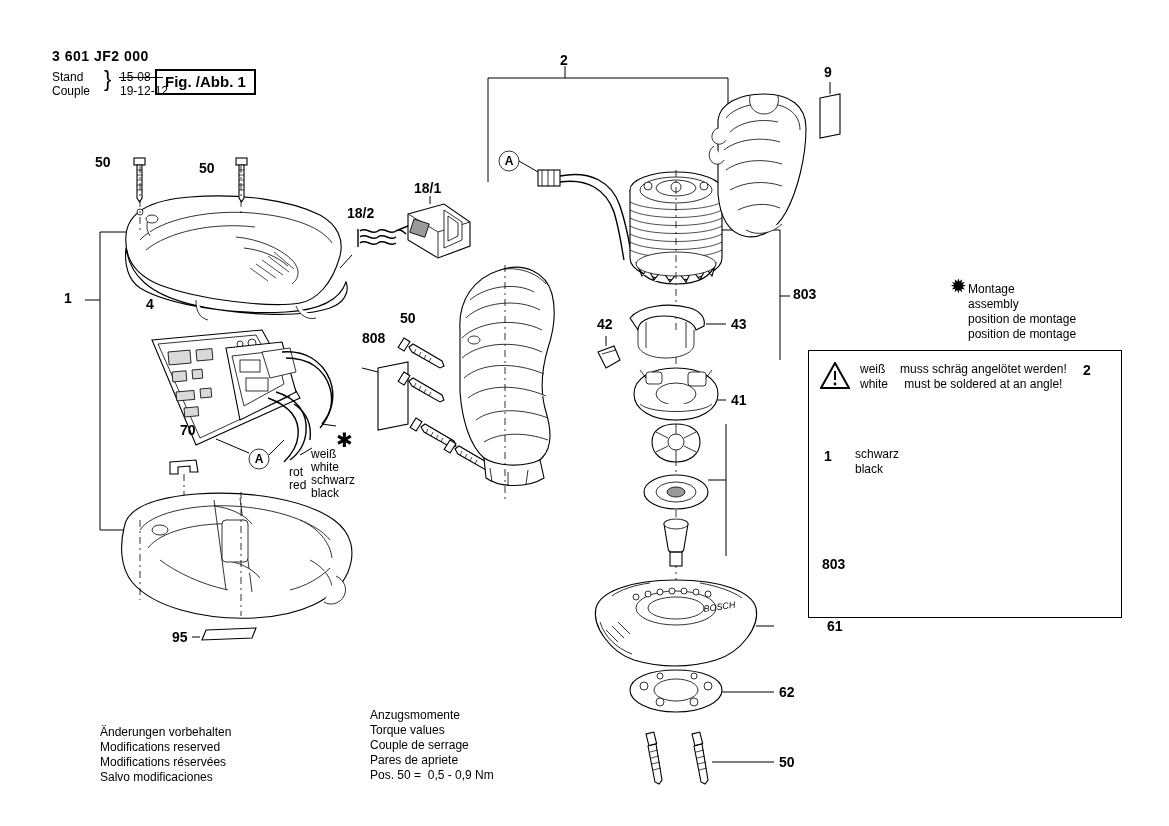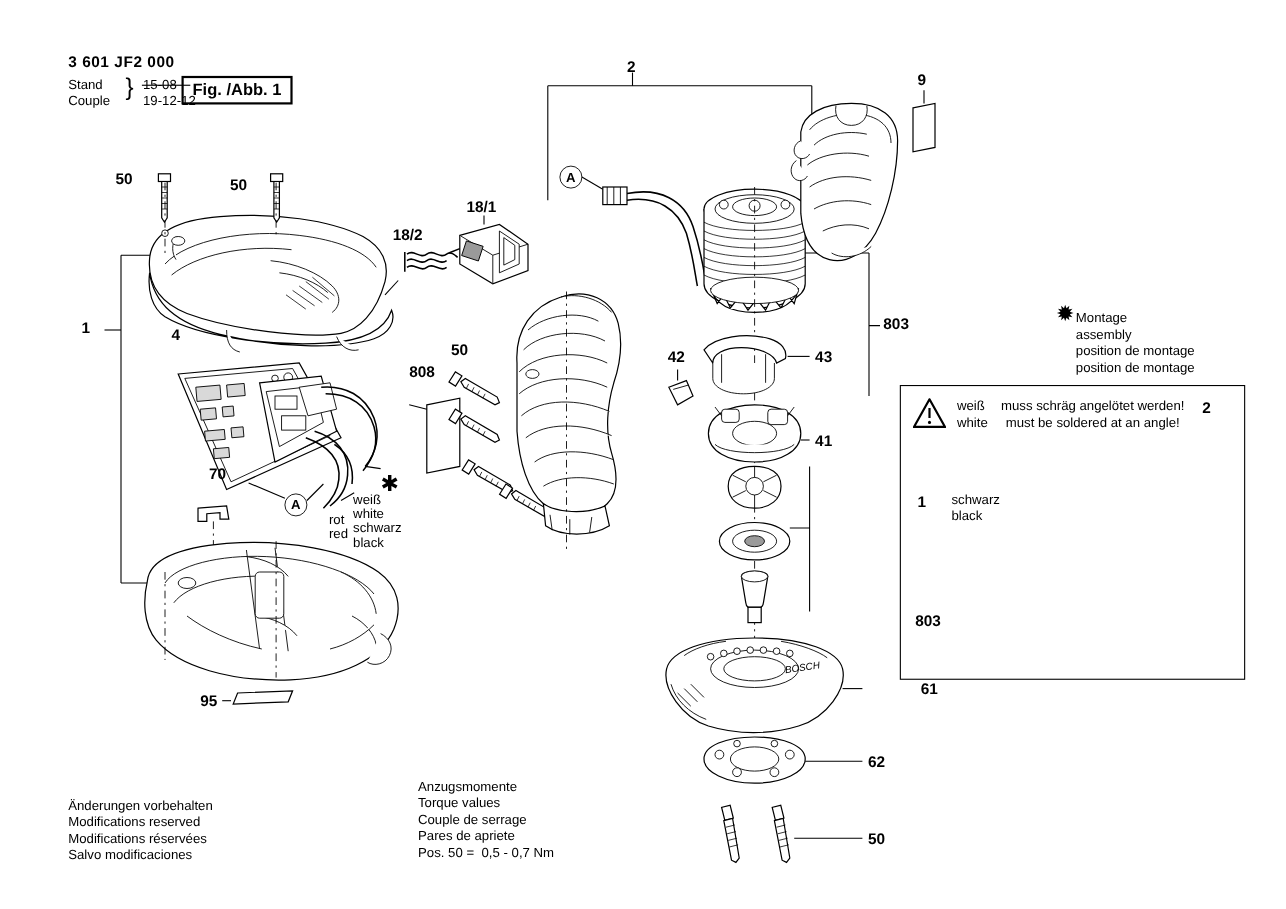--- a/index.html
+++ b/index.html
@@ -3,21 +3,21 @@
 <meta charset="utf-8">
 <style>
   html,body{margin:0;padding:0;}
   body{
     width:1169px;height:826px;background:#ffffff;
     font-family:"Liberation Sans", sans-serif;
     color:#000;
     position:relative;
     overflow:hidden;
   }
-  .page{position:absolute;left:10px;top:0;width:986px;height:826px;}
+  .page{position:absolute;left:0;top:0;width:986px;height:826px;}
   .abs{position:absolute;}
   .small{font-size:12px;line-height:13px;}
 
   
   #hdr-partno{left:52px;top:48px;font-size:14px;font-weight:bold;letter-spacing:0.5px;}
   #hdr-stand{left:52px;top:70px;font-size:12px;}
   #hdr-issue{left:52px;top:84px;font-size:12px;}
   #hdr-brace{left:104px;top:68px;font-size:22px;line-height:22px;}
   #hdr-date1{left:120px;top:70px;font-size:12px;}
   #hdr-date2{left:120px;top:84px;font-size:12px;}
@@ -59,29 +59,29 @@
 
   <div class="abs" id="hdr-partno">3 601 JF2 000</div>
   <div class="abs" id="hdr-stand">Stand</div>
   <div class="abs" id="hdr-issue">Couple</div>
   <div class="abs" id="hdr-brace">}</div>
   <div class="abs" id="hdr-date1">15-08</div>
   <div class="abs" id="hdr-date2">19-12-12</div>
   <div class="abs" id="hdr-strike"></div>
   <div class="abs" id="figbox">Fig. /Abb. 1</div>
 
-  <div class="abs" id="legal" style="white-space:pre;">Änderungen vorbehalten
+  <div class="abs" id="legal" style="white-space:pre;margin-left:48px;">Änderungen vorbehalten
 Modifications reserved
 Modifications réservées
 Salvo modificaciones</div>
   <div class="abs" id="torque" style="white-space:pre;">Anzugsmomente
 Torque values
 Couple de serrage
 Pares de apriete
-Pos. 50 =  0,5 - 0,7 Nm</div>
+Pos. 50 =  0,5 - 0,9 Nm</div>
 
   <div class="abs" id="montage-star">✹</div>
   <div class="abs" id="montage-txt" style="white-space:pre;">Montage
 assembly
 position de montage
 position de montage</div>
 
   <svg width="1169" height="826" viewBox="0 0 1169 826">
 
     <path class="ln" d="M100 232 L100 530 M100 232 L128 232 M100 530 L128 530"></path>

